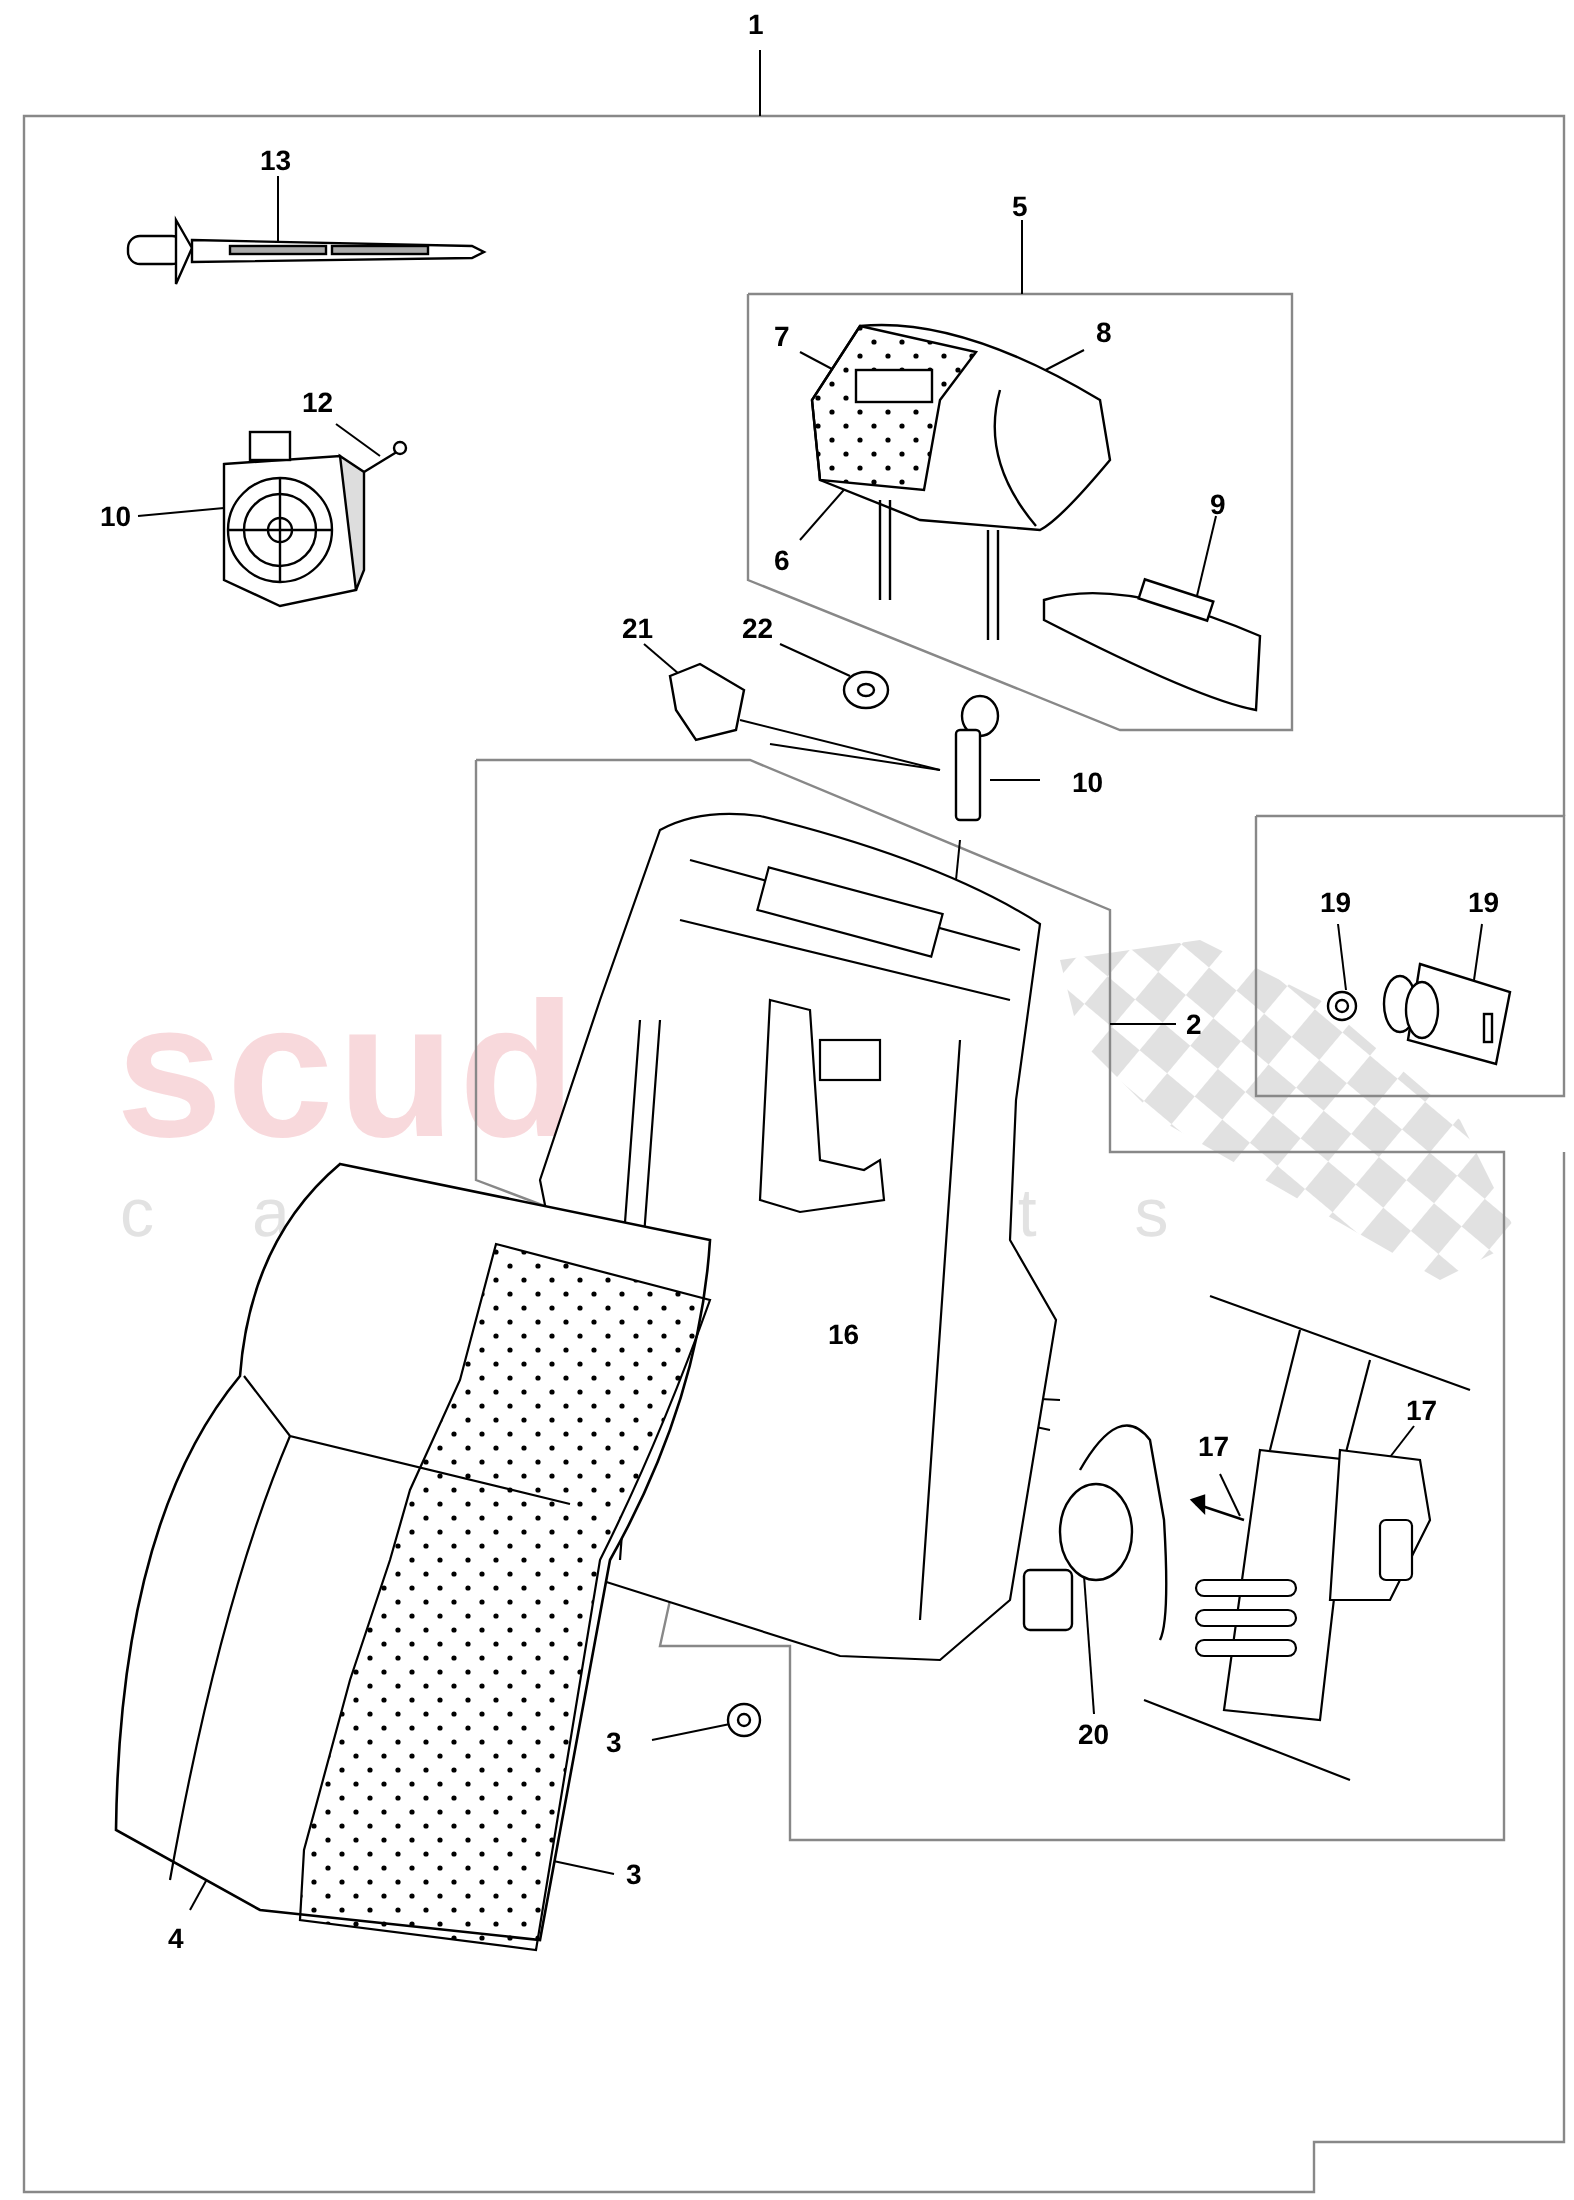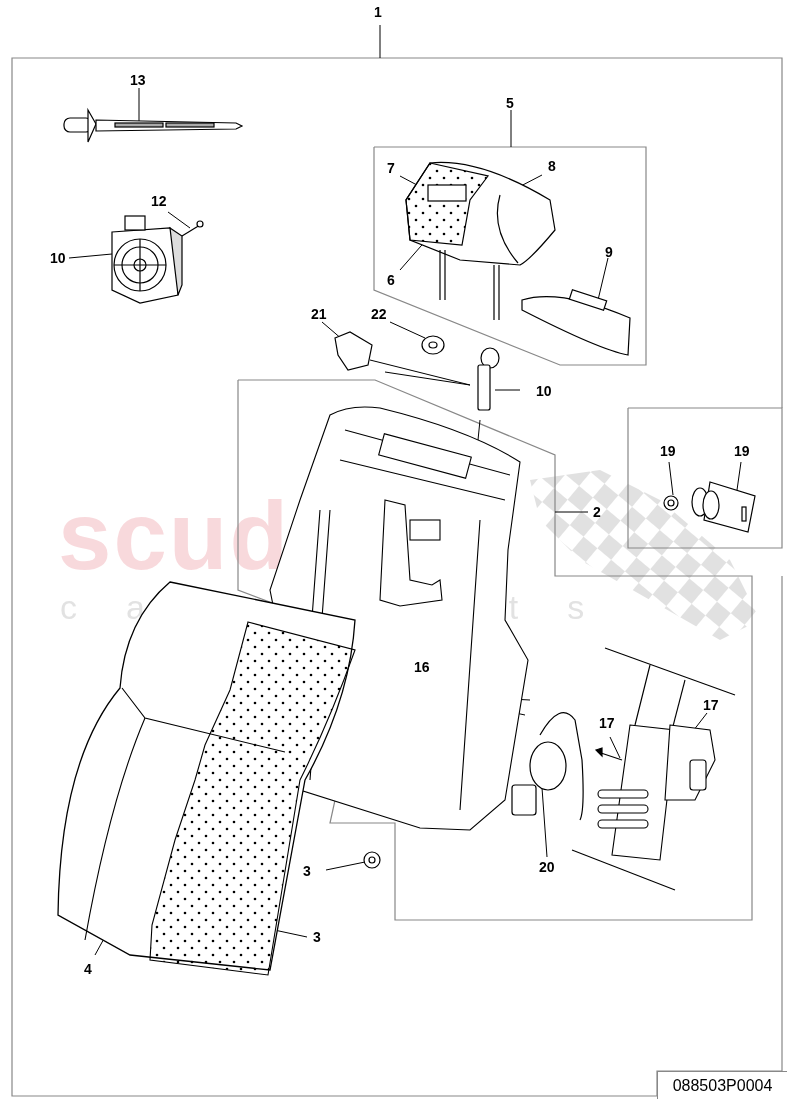--- a/index.html
+++ b/index.html
@@ -203,14 +203,13 @@
   <div class="callout" style="left:130px;top:73px;">13</div>
   <div class="callout" style="left:703px;top:698px;">17</div>
   <div class="callout" style="left:414px;top:660px;">16</div>
   <div class="callout" style="left:599px;top:716px;">17</div>
   <div class="callout" style="left:734px;top:444px;">19</div>
   <div class="callout" style="left:660px;top:444px;">19</div>
   <div class="callout" style="left:539px;top:860px;">20</div>
   <div class="callout" style="left:311px;top:307px;">21</div>
   <div class="callout" style="left:371px;top:307px;">22</div>
 
-  <div class="drawing-number">088503P0004</div>
 </div>
 
 </body></html>

